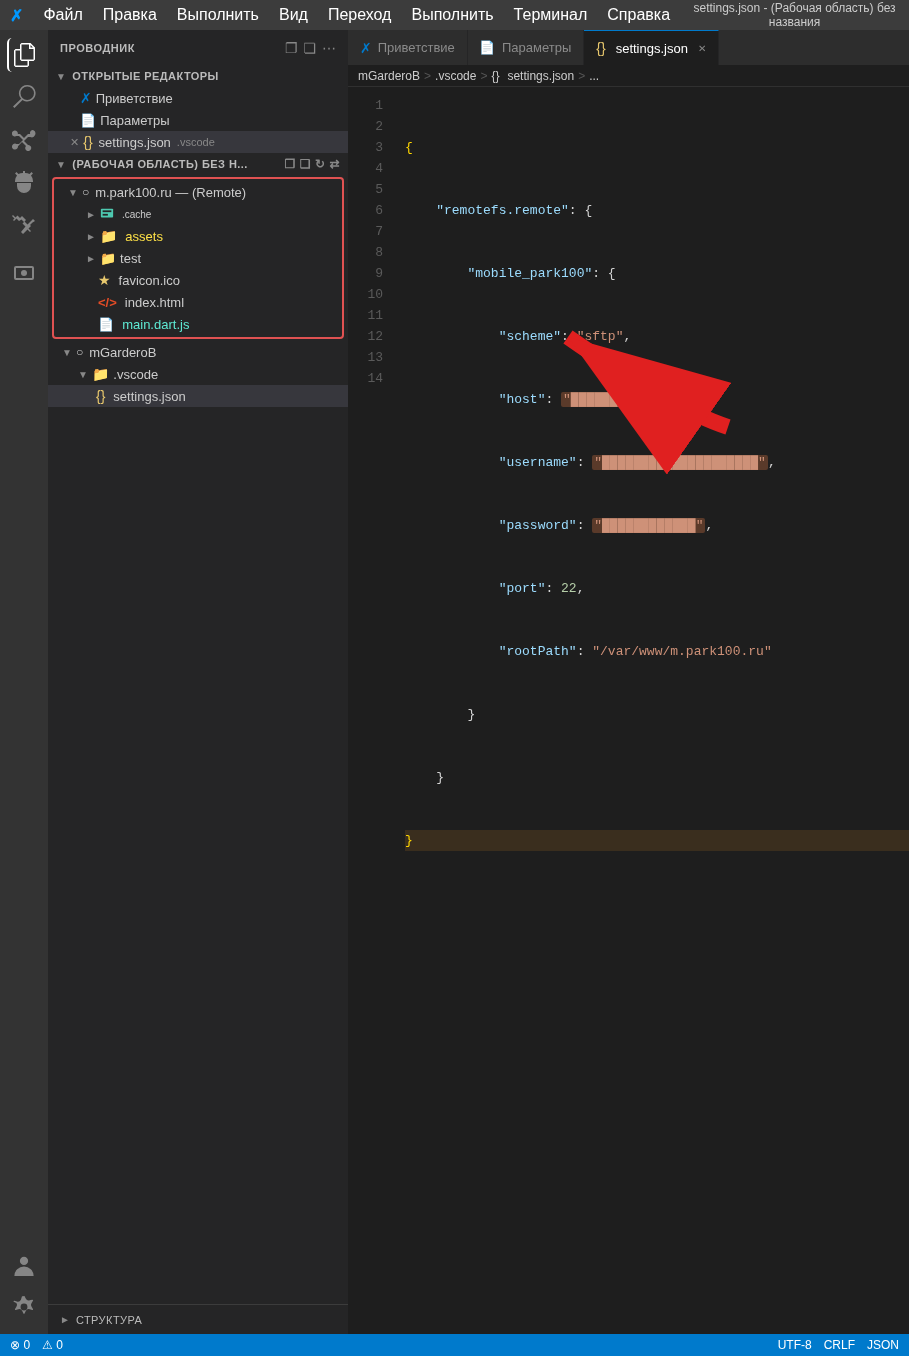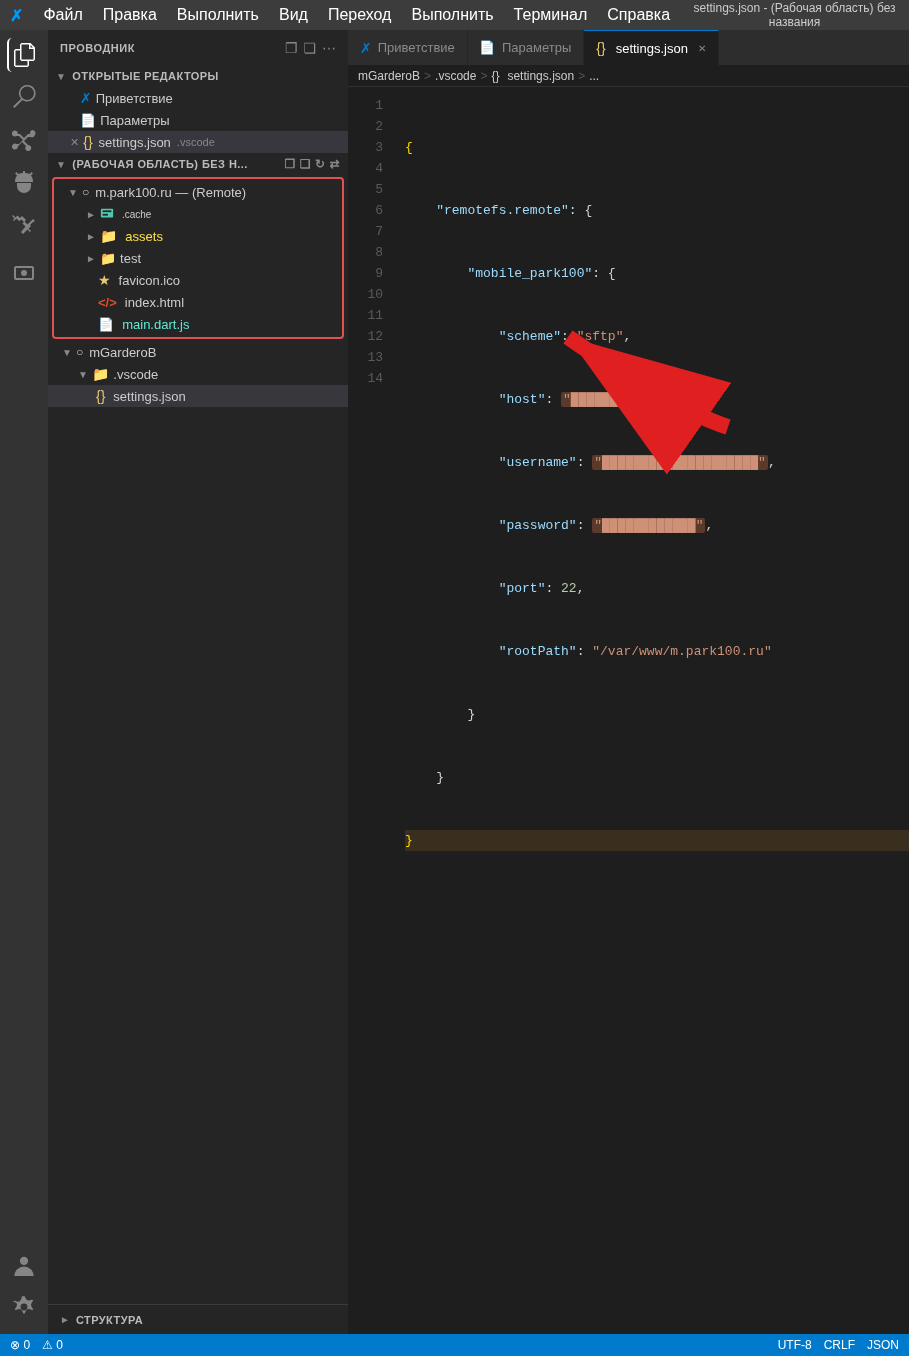--- a/index.html
+++ b/index.html
@@ -491,21 +491,21 @@
       </div>
       <div class="tree-row selected" style="padding-left:48px; height:22px; display:flex; align-items:center; gap:4px;">
         <span class="json-icon">{}</span>
         <span style="color:#cccccc; font-size:13px;">settings.json</span>
       </div>
     </div>
 
     <div style="flex:1;"></div>
     <div class="structure-section">
       <span style="color:#888; font-size:10px;">►</span>
-      <span style="color:#bbbbbb; font-size:11px; font-weight:700; text-transform:uppercase; letter-spacing:0.04em;">СТРУКТУРА</span>
+      <span style="color:#bbbbbb; font-size:11px; font-weight:400; text-transform:uppercase; letter-spacing:0.04em;">СТРУКТУРА</span>
     </div>
   </div>
 
   <div class="editor-area">
 
     <div class="tab-bar">
       <div class="tab">
         <span class="tab-icon-vscode">✗</span>
         <span>Приветствие</span>
       </div>

